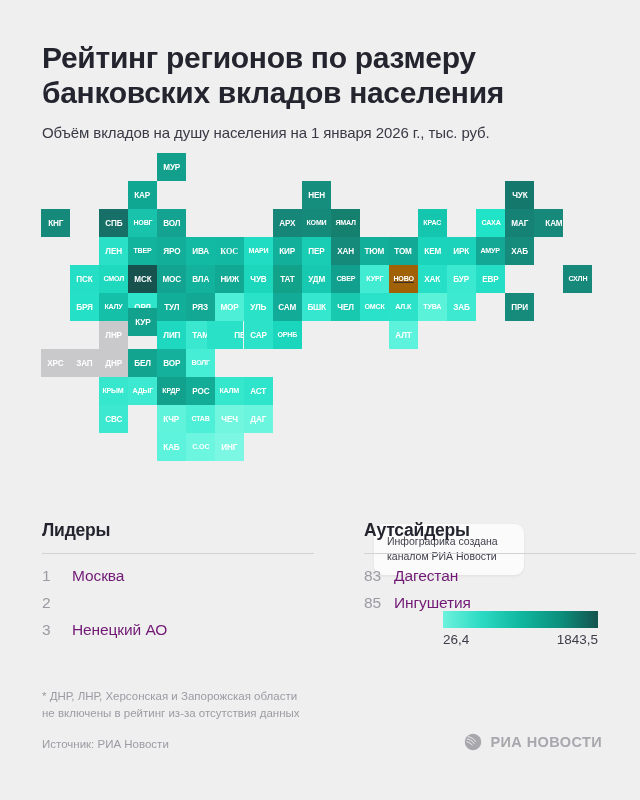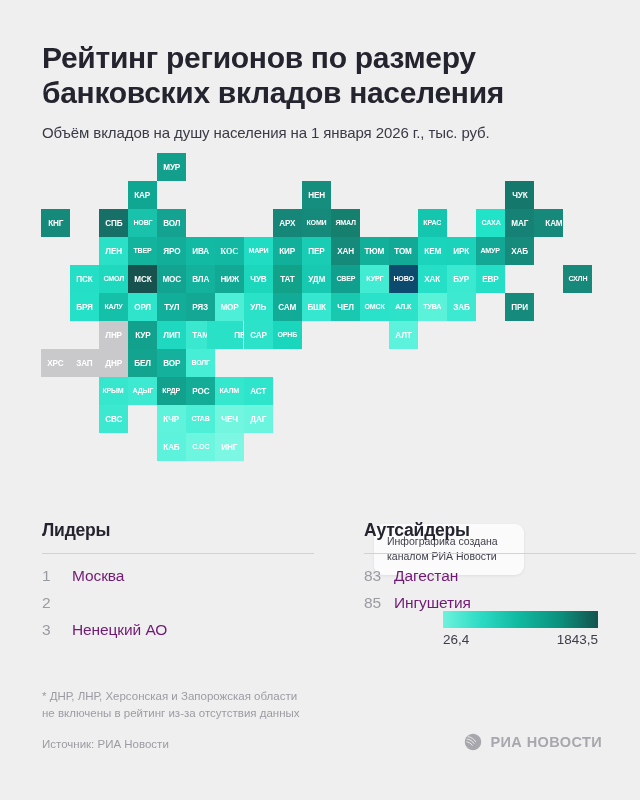--- a/index.html
+++ b/index.html
@@ -320,21 +320,21 @@
       </div>
       <div class="tile" style="left: 302px; top: 112px; background: rgb(23, 201, 176);">
         <span>УДМ</span>
       </div>
       <div class="tile" style="left: 331px; top: 112px; background: rgb(18, 160, 142);">
         <span style="font-size: 7.4px;">СВЕР</span>
       </div>
       <div class="tile" style="left: 360px; top: 112px; background: rgb(66, 236, 211);">
         <span style="font-size: 7.4px;">КУРГ</span>
       </div>
-      <div class="tile" style="left: 389px; top: 112px; background: #0c4a6e;">
+      <div class="tile" style="left: 389px; top: 112px; background: #a16207; text-decoration: underline;">
         <span style="font-size: 7.4px;">НОВО</span>
       </div>
       <div class="tile" style="left: 418px; top: 112px; background: rgb(37, 224, 198);">
         <span>ХАК</span>
       </div>
       <div class="tile" style="left: 447px; top: 112px; background: rgb(58, 233, 208);">
         <span>БУР</span>
       </div>
       <div class="tile" style="left: 476px; top: 112px; background: rgb(36, 223, 197);">
         <span>ЕВР</span>
@@ -383,21 +383,21 @@
       </div>
       <div class="tile" style="left: 447px; top: 140px; background: rgb(61, 233, 209);">
         <span>ЗАБ</span>
       </div>
       <div class="tile" style="left: 505px; top: 140px; background: rgb(22, 138, 123);">
         <span>ПРИ</span>
       </div>
       <div class="tile excluded" style="left: 99px; top: 168px; background: rgb(201, 201, 204);">
         <span>ЛНР</span>
       </div>
-      <div class="tile" style="left: 128px; top: 168px; background: rgb(18, 161, 140);">
+      <div class="tile" style="left: 128px; top: 155px; background: rgb(18, 161, 140);">
         <span>КУР</span>
       </div>
       <div class="tile" style="left: 157px; top: 168px; background: rgb(30, 217, 191);">
         <span>ЛИП</span>
       </div>
       <div class="tile" style="left: 186px; top: 168px; background: rgb(58, 232, 207);">
         <span>ТАМ</span>
       </div>
       <div class="tile" style="left: 207px; top: 168px; background: rgb(41, 225, 199); padding-left: 36px;">
         <span>ПЕН</span>

